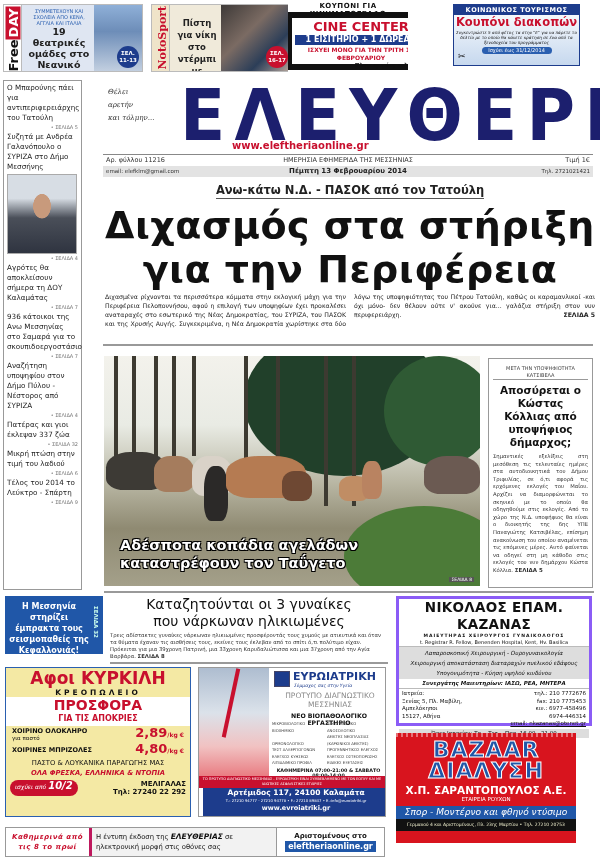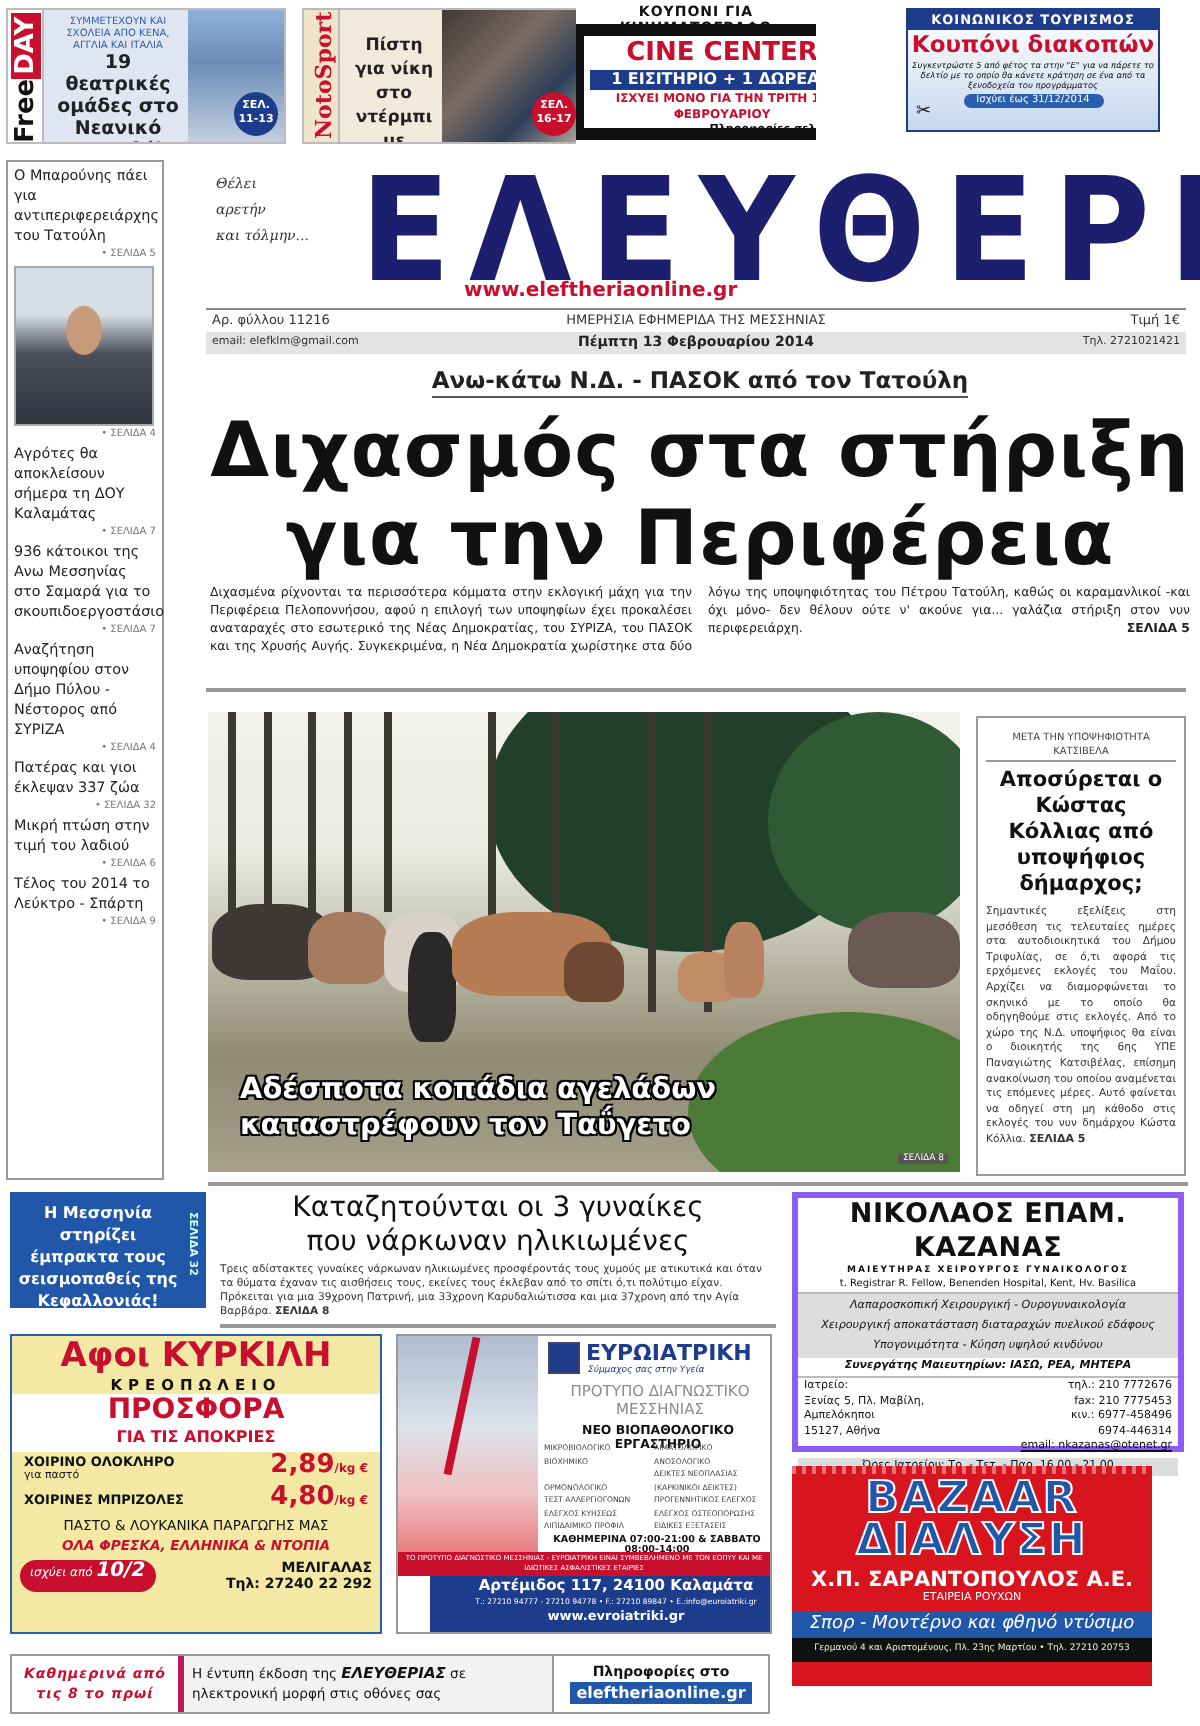--- a/index.html
+++ b/index.html
@@ -104,21 +104,21 @@
 .euro .pip{position:absolute;left:30px;top:0;width:4px;height:70px;background:#c8102e;transform:rotate(12deg)}
 .euro .logo2{position:absolute;left:75px;top:3px;width:16px;height:16px;background:#1d3c8c;border:1px solid #446}
 .euro .n{position:absolute;left:94px;top:2px;font-weight:bold;font-size:11px;color:#1d3c8c}
 .euro .sl{position:absolute;left:95px;top:15px;font-size:4.5px;font-style:italic;color:#1d3c8c}
 .euro .p1{position:absolute;left:78px;top:23px;width:106px;text-align:center;font-size:7.5px;color:#8a8a8a;line-height:9px}
 .euro .p2{position:absolute;left:73px;top:44px;width:114px;text-align:center;font-size:6.2px;font-weight:bold;color:#111}
 .euro ul{position:absolute;left:73px;top:53px;width:114px;list-style:none;font-size:3.8px;line-height:6.5px;color:#444}
 .euro ul li{display:inline-block;width:55px}
 .euro .hrs{position:absolute;left:72px;top:100px;width:115px;font-size:4.8px;font-weight:bold;text-align:center}
 .euro .red{position:absolute;left:0;top:108px;width:100%;background:#c8102e;color:#fff;font-size:3.5px;line-height:5px;text-align:center;padding:1px}
-.euro .blue{position:absolute;left:16px;top:120px;width:100%;height:30px;background:#1d3c8c;color:#fff;text-align:center}
+.euro .blue{position:absolute;left:4px;top:120px;width:100%;height:30px;background:#1d3c8c;color:#fff;text-align:center}
 .euro .blue .a{font-size:7.5px;line-height:10px;font-weight:bold}
 .euro .blue .t{font-size:3.8px;line-height:6px}
 .euro .blue .w{font-size:6.5px;font-weight:bold;line-height:8px}
 .bazaar{position:absolute;left:396px;top:733px;width:180px;height:110px;background:#d8141e;text-align:center;color:#fff;overflow:hidden}
 .bazaar .dots{height:4px;background:repeating-linear-gradient(90deg,#fff 0 2px,transparent 2px 5px);opacity:.4}
 .bazaar .b1{font-weight:bold;font-size:22px;line-height:21px;color:#2057a8;-webkit-text-stroke:1px #fff;letter-spacing:1px;margin-top:2px}
 .bazaar .b2{font-weight:bold;font-size:10.5px;margin-top:3px}
 .bazaar .b3{font-size:5.5px}
 .bazaar .b4{background:#2057a8;font-size:9px;font-style:italic;line-height:13px;margin-top:4px}
 .bazaar .b5{background:#111;font-size:4.5px;line-height:12px;color:#eec}
@@ -171,20 +171,21 @@
 
   <span class="abs" style="left:4px;bottom:4px;font-size:9px">✂</span>
 </div>
 
 <div class="leftcol">
   <div class="item">
       <div>Ο Μπαρούνης πάει για αντιπεριφερειάρχης του Τατούλη</div>
       <div class="sel">• ΣΕΛΙΔΑ 5</div>
     </div>
   <div class="item">
+      <div>Συζητά με Ανδρέα Γαλανόπουλο ο ΣΥΡΙΖΑ στο Δήμο Μεσσήνης</div>
     <div class="portrait"></div>
     <div class="sel">• ΣΕΛΙΔΑ 4</div>
     </div>
   <div class="item">
       <div>Αγρότες θα αποκλείσουν σήμερα τη ΔΟΥ Καλαμάτας</div>
       <div class="sel">• ΣΕΛΙΔΑ 7</div>
     </div>
   <div class="item">
       <div>936 κάτοικοι της Ανω Μεσσηνίας στο Σαμαρά για το σκουπιδοεργοστάσιο</div>
       <div class="sel">• ΣΕΛΙΔΑ 7</div>
@@ -374,16 +375,16 @@
   <div class="b4">Σπορ - Μοντέρνο και φθηνό ντύσιμο</div>
   <div class="b5">Γερμανού 4 και Αριστομένους, Πλ. 23ης Μαρτίου • Τηλ. 27210 20753</div>
 </div>
 
 <div class="footer">
   <div class="f1">Καθημερινά από τις 8 το πρωί</div>
   <div class="f2">
     <span>Η έντυπη έκδοση της</span> <b>ΕΛΕΥΘΕΡΙΑΣ</b> <span>σε ηλεκτρονική μορφή στις οθόνες σας</span>
   </div>
   <div class="f3">
-    <div>Πληροφορίες στο</div>
+    <div>Αριστομένους στο</div>
     <span>eleftheriaonline.gr</span>
   </div>
 </div>
 
 </body></html>

